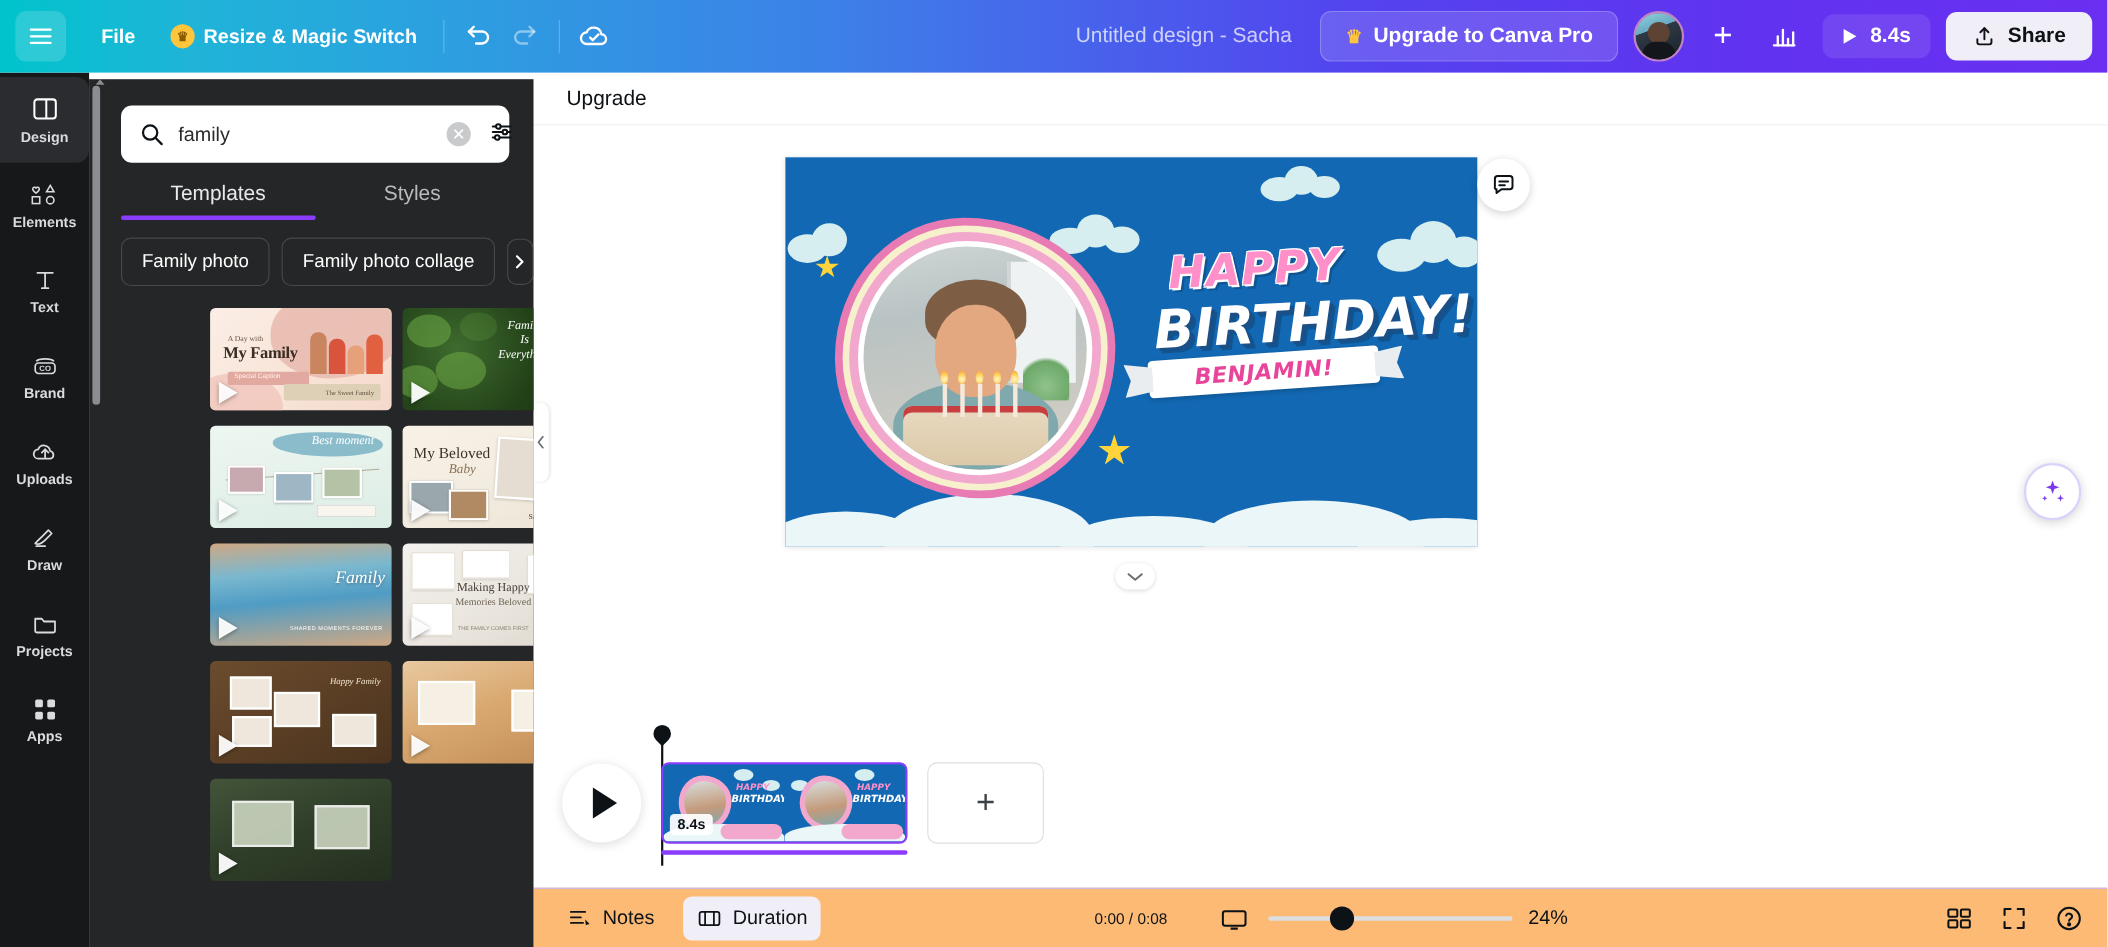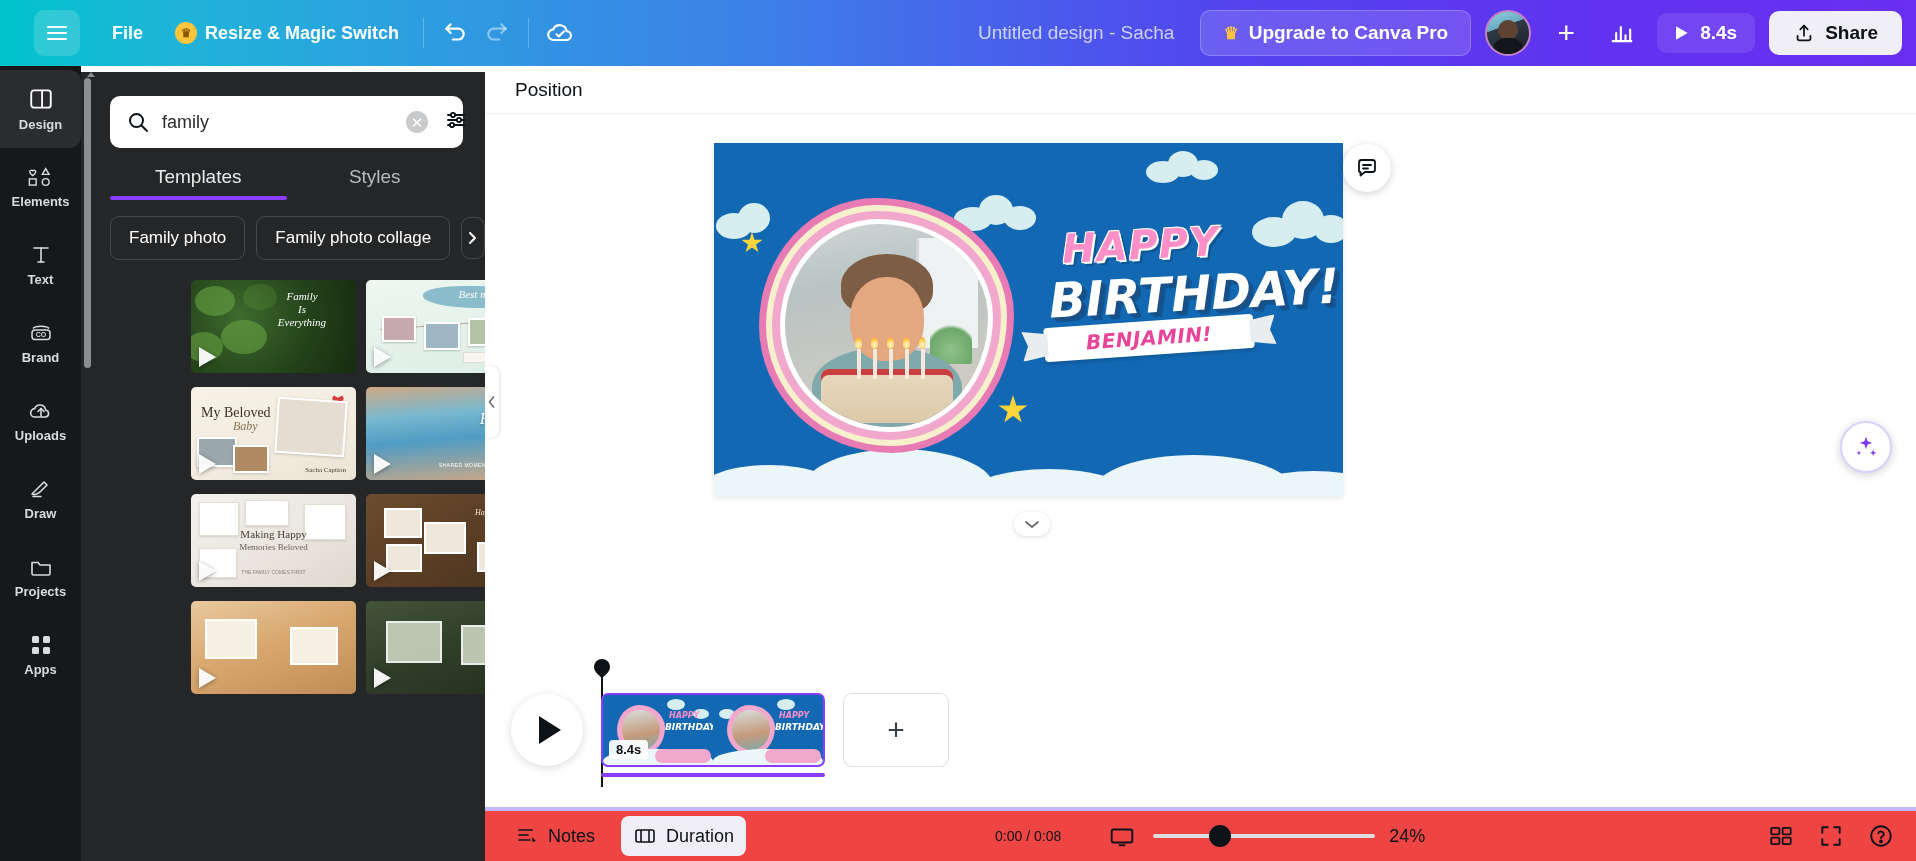--- a/index.html
+++ b/index.html
@@ -8,21 +8,21 @@
     font-family: "Liberation Sans", sans-serif;
     overflow: hidden;
     background: #ffffff;
   }
   body { position: relative; }
 
   
   .topbar {
     position: absolute; top: 0; left: 0; width: 1916px; height: 66px;
     background: linear-gradient(90deg,#00c4cc 0%,#1fb4d8 9%,#2d9ee0 22%,#3d7fe8 40%,#5344ef 64%,#6033f0 82%,#6a2ff0 100%);
-    display: flex; align-items: center; z-index: 50; padding-left: 20px;
+    display: flex; align-items: center; z-index: 50;
   }
   .hamburger-btn {
     margin-left: 14px; width: 46px; height: 46px; border-radius: 10px;
     background: rgba(255,255,255,0.16);
     display: flex; align-items: center; justify-content: center; cursor: pointer;
   }
   .hamburger-btn span {
     display: block; width: 20px; height: 2px; background: #fff; border-radius: 2px;
     box-shadow: 0 -6px 0 #fff, 0 6px 0 #fff;
   }
@@ -431,22 +431,22 @@
   }
   .add-page {
     width: 106px; height: 74px; border-radius: 9px; border: 1px solid #dcdee0;
     display: flex; align-items: center; justify-content: center; cursor: pointer;
     color: #3d4247; font-size: 30px; font-weight: 300; flex: none; background: #fff;
   }
 
   
   .bottombar {
     position: absolute; left: 0; bottom: 0; width: 1431px; height: 54px;
-    background: #ef4444; display: flex; align-items: center; padding: 0 18px; gap: 14px;
-    border-top: 4px solid #c4b5fd;
+    background: #fdba74; display: flex; align-items: center; padding: 0 18px; gap: 14px;
+    border-top: 1px solid #c4b5fd;
   }
   .bb-btn {
     display: flex; align-items: center; gap: 9px; padding: 8px 12px; border-radius: 8px;
     cursor: pointer; color: #0d1216; font-size: 18px; font-weight: 400;
   }
   .bb-btn.filled { background: #f0eef7; font-weight: 400; }
   .time-display { font-size: 14px; color: #0d1216; margin-left: 235px; white-space: nowrap; }
   .zoom-wrap { display: flex; align-items: center; gap: 14px; margin-left: 30px; }
   .slider-track {
     width: 222px; height: 4px; background: #dcdee0; border-radius: 3px; position: relative;
@@ -652,20 +652,37 @@
     <div class="chip">Family photo collage</div>
     <div class="chip-next">
       <svg width="14" height="16" viewBox="0 0 14 16" fill="none" stroke="#fff" stroke-width="2" stroke-linecap="round" stroke-linejoin="round">
           <polyline points="4 3 9 8 4 13"></polyline>
         </svg>
     </div>
   </div>
 
   <div class="tpl-grid">
 
+    <div class="tpl t1">
+      <div class="blob"></div>
+        <div class="blob2"></div>
+      <div class="ppl">
+        <div class="p" style="height:38px;background:#c9855f;"></div>
+        <div class="p" style="height:32px;background:#d8543c;"></div>
+        <div class="p" style="height:26px;background:#e6a07a;"></div>
+        <div class="p" style="height:36px;background:#e0603f;"></div>
+      </div>
+      <div class="txt-a">A Day with</div>
+      <div class="txt-b">My Family</div>
+      <div class="band"></div>
+      <div class="band-t">Special Caption</div>
+      <div class="ribbon"></div>
+      <div class="ribbon-t">The Sweet Family</div>
+      <div class="play"></div>
+    </div>
 
     <div class="tpl t2">
       <div class="leaf" style="left:4px;top:6px;width:40px;height:30px;"></div>
       <div class="leaf" style="left:30px;top:40px;width:46px;height:34px;"></div>
       <div class="leaf" style="left:-6px;top:52px;width:38px;height:30px;"></div>
       <div class="leaf" style="left:52px;top:4px;width:34px;height:26px;opacity:.4;"></div>
       <div class="cap">
         <span>Family</span><br>
         <span>Is</span><br>
         <span>Everything</span>
@@ -738,21 +755,21 @@
       <div class="pic" style="right:20px;top:24px;width:50px;height:40px;"></div>
       <div class="play"></div>
     </div>
 
   </div>
 </div>
 
 <div class="stage">
 
   <div class="position-bar">
-    <div class="position-btn">Position</div>
+    <div class="position-btn">Upgrade</div>
   </div>
 
   <div class="collapse-handle">
     <svg width="8" height="12" viewBox="0 0 8 12" fill="none" stroke="#6b6f73" stroke-width="1.6" stroke-linecap="round" stroke-linejoin="round">
         <polyline points="5.5 1 1.5 6 5.5 11"></polyline>
       </svg>
   </div>
 
   <div class="design">
 

